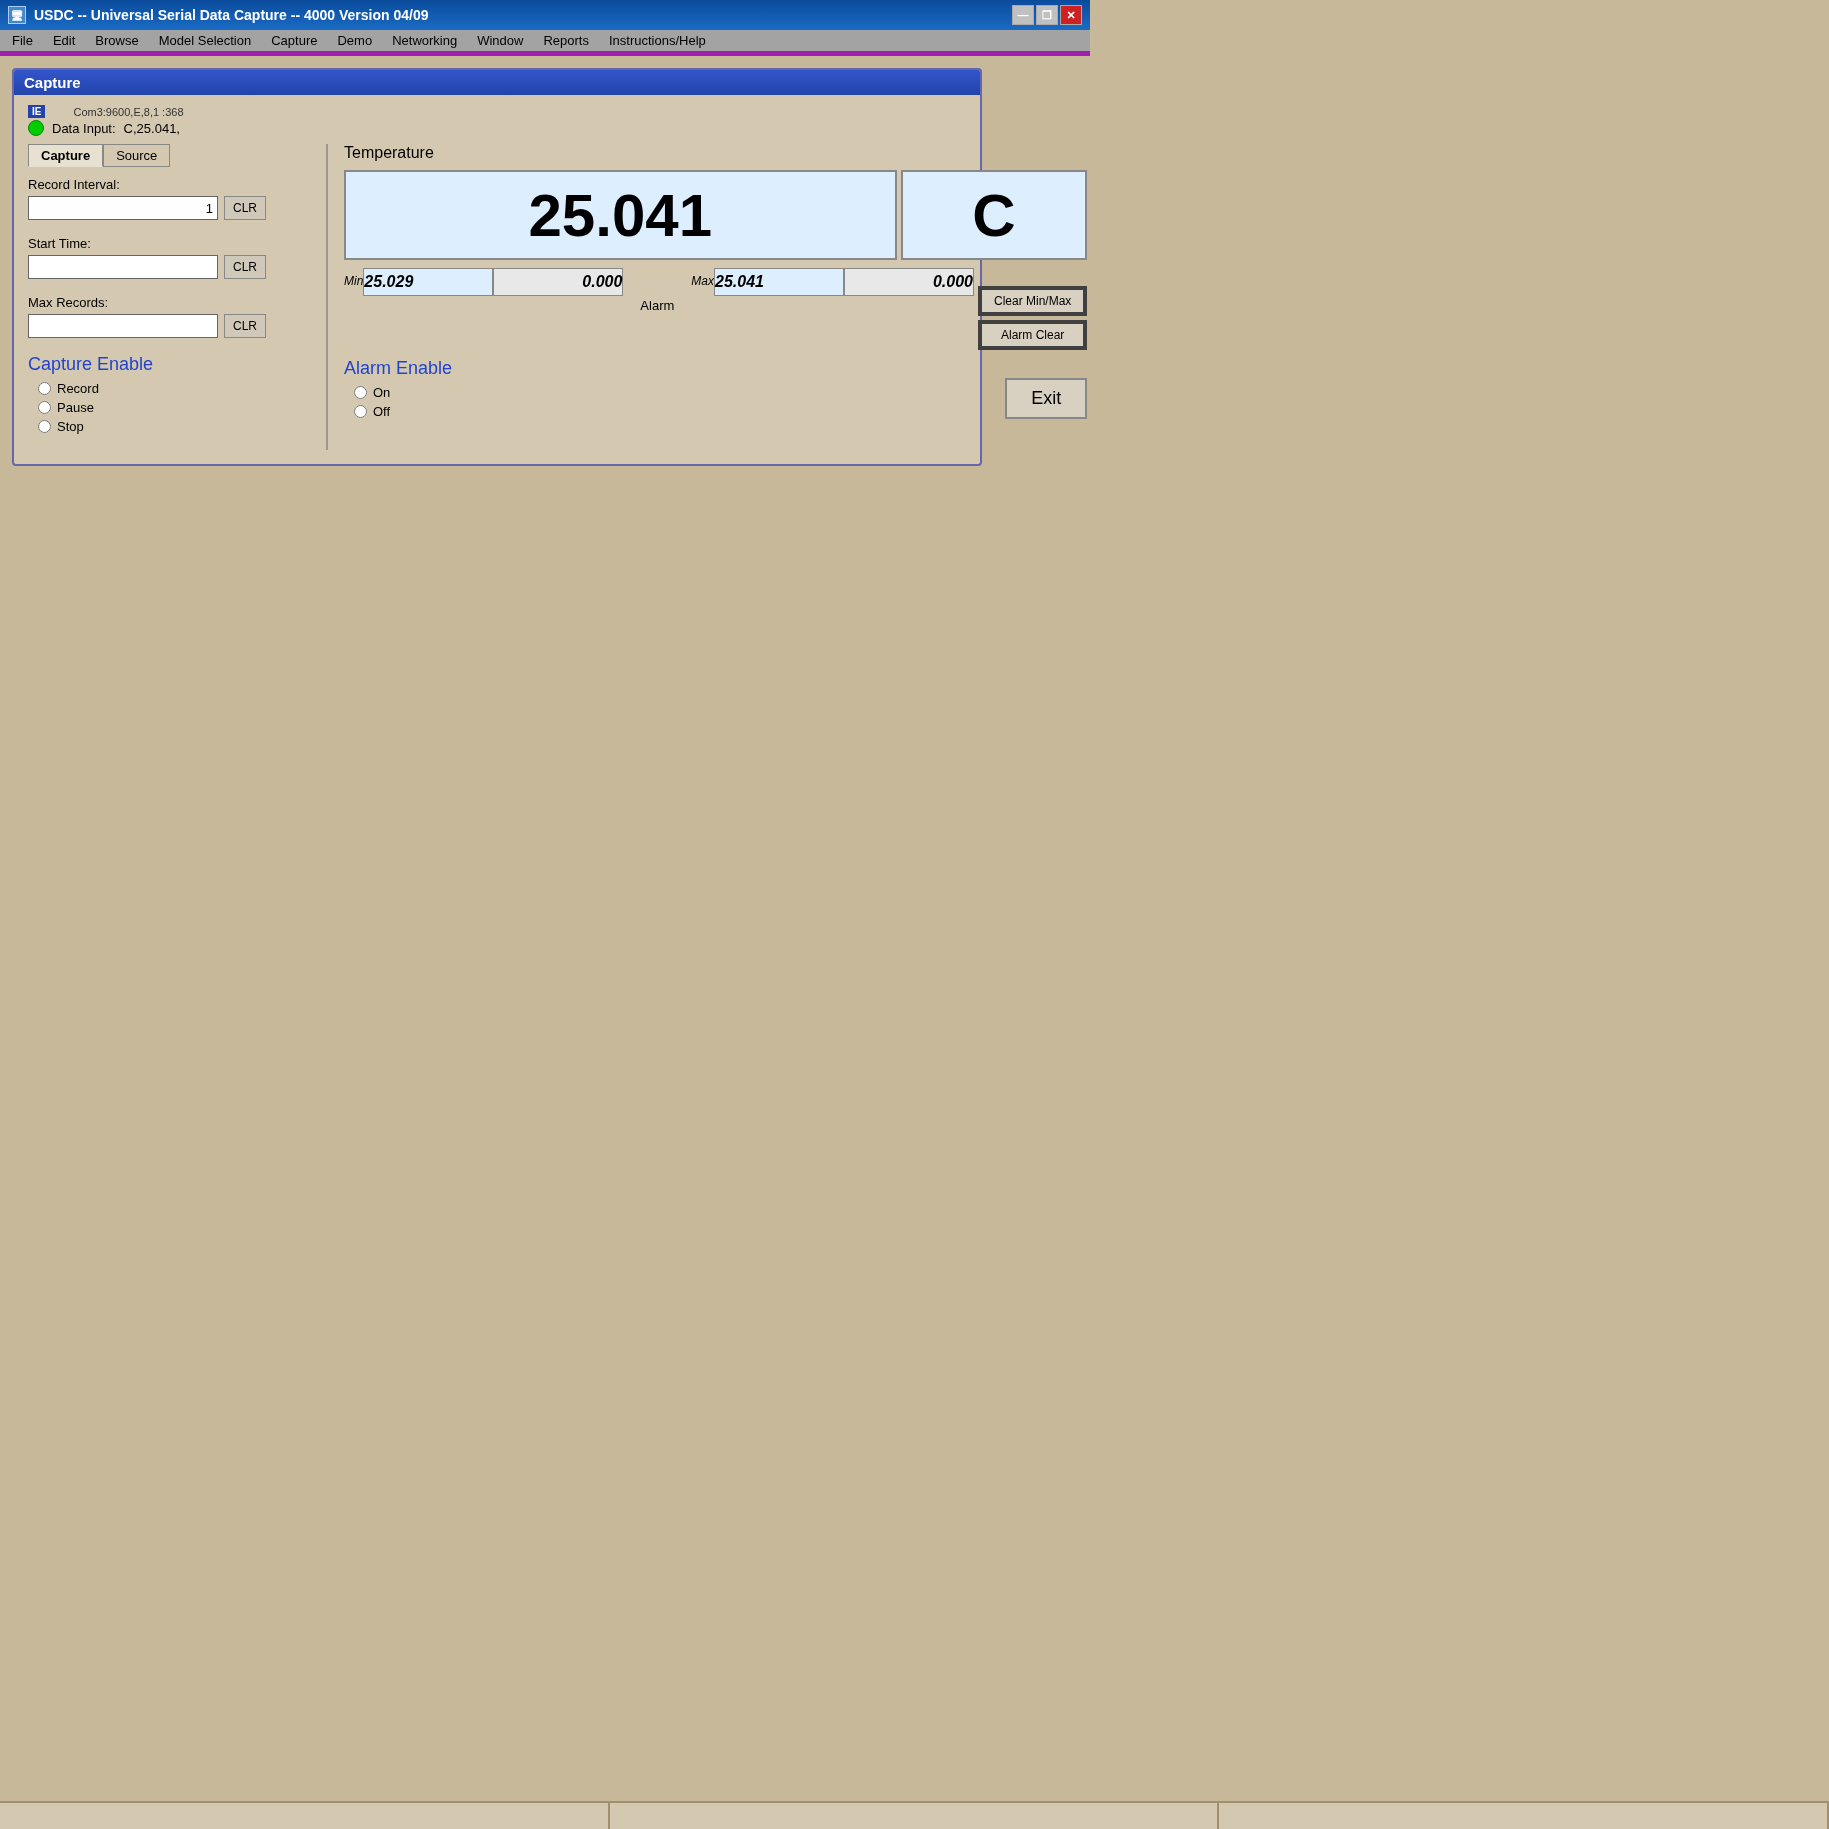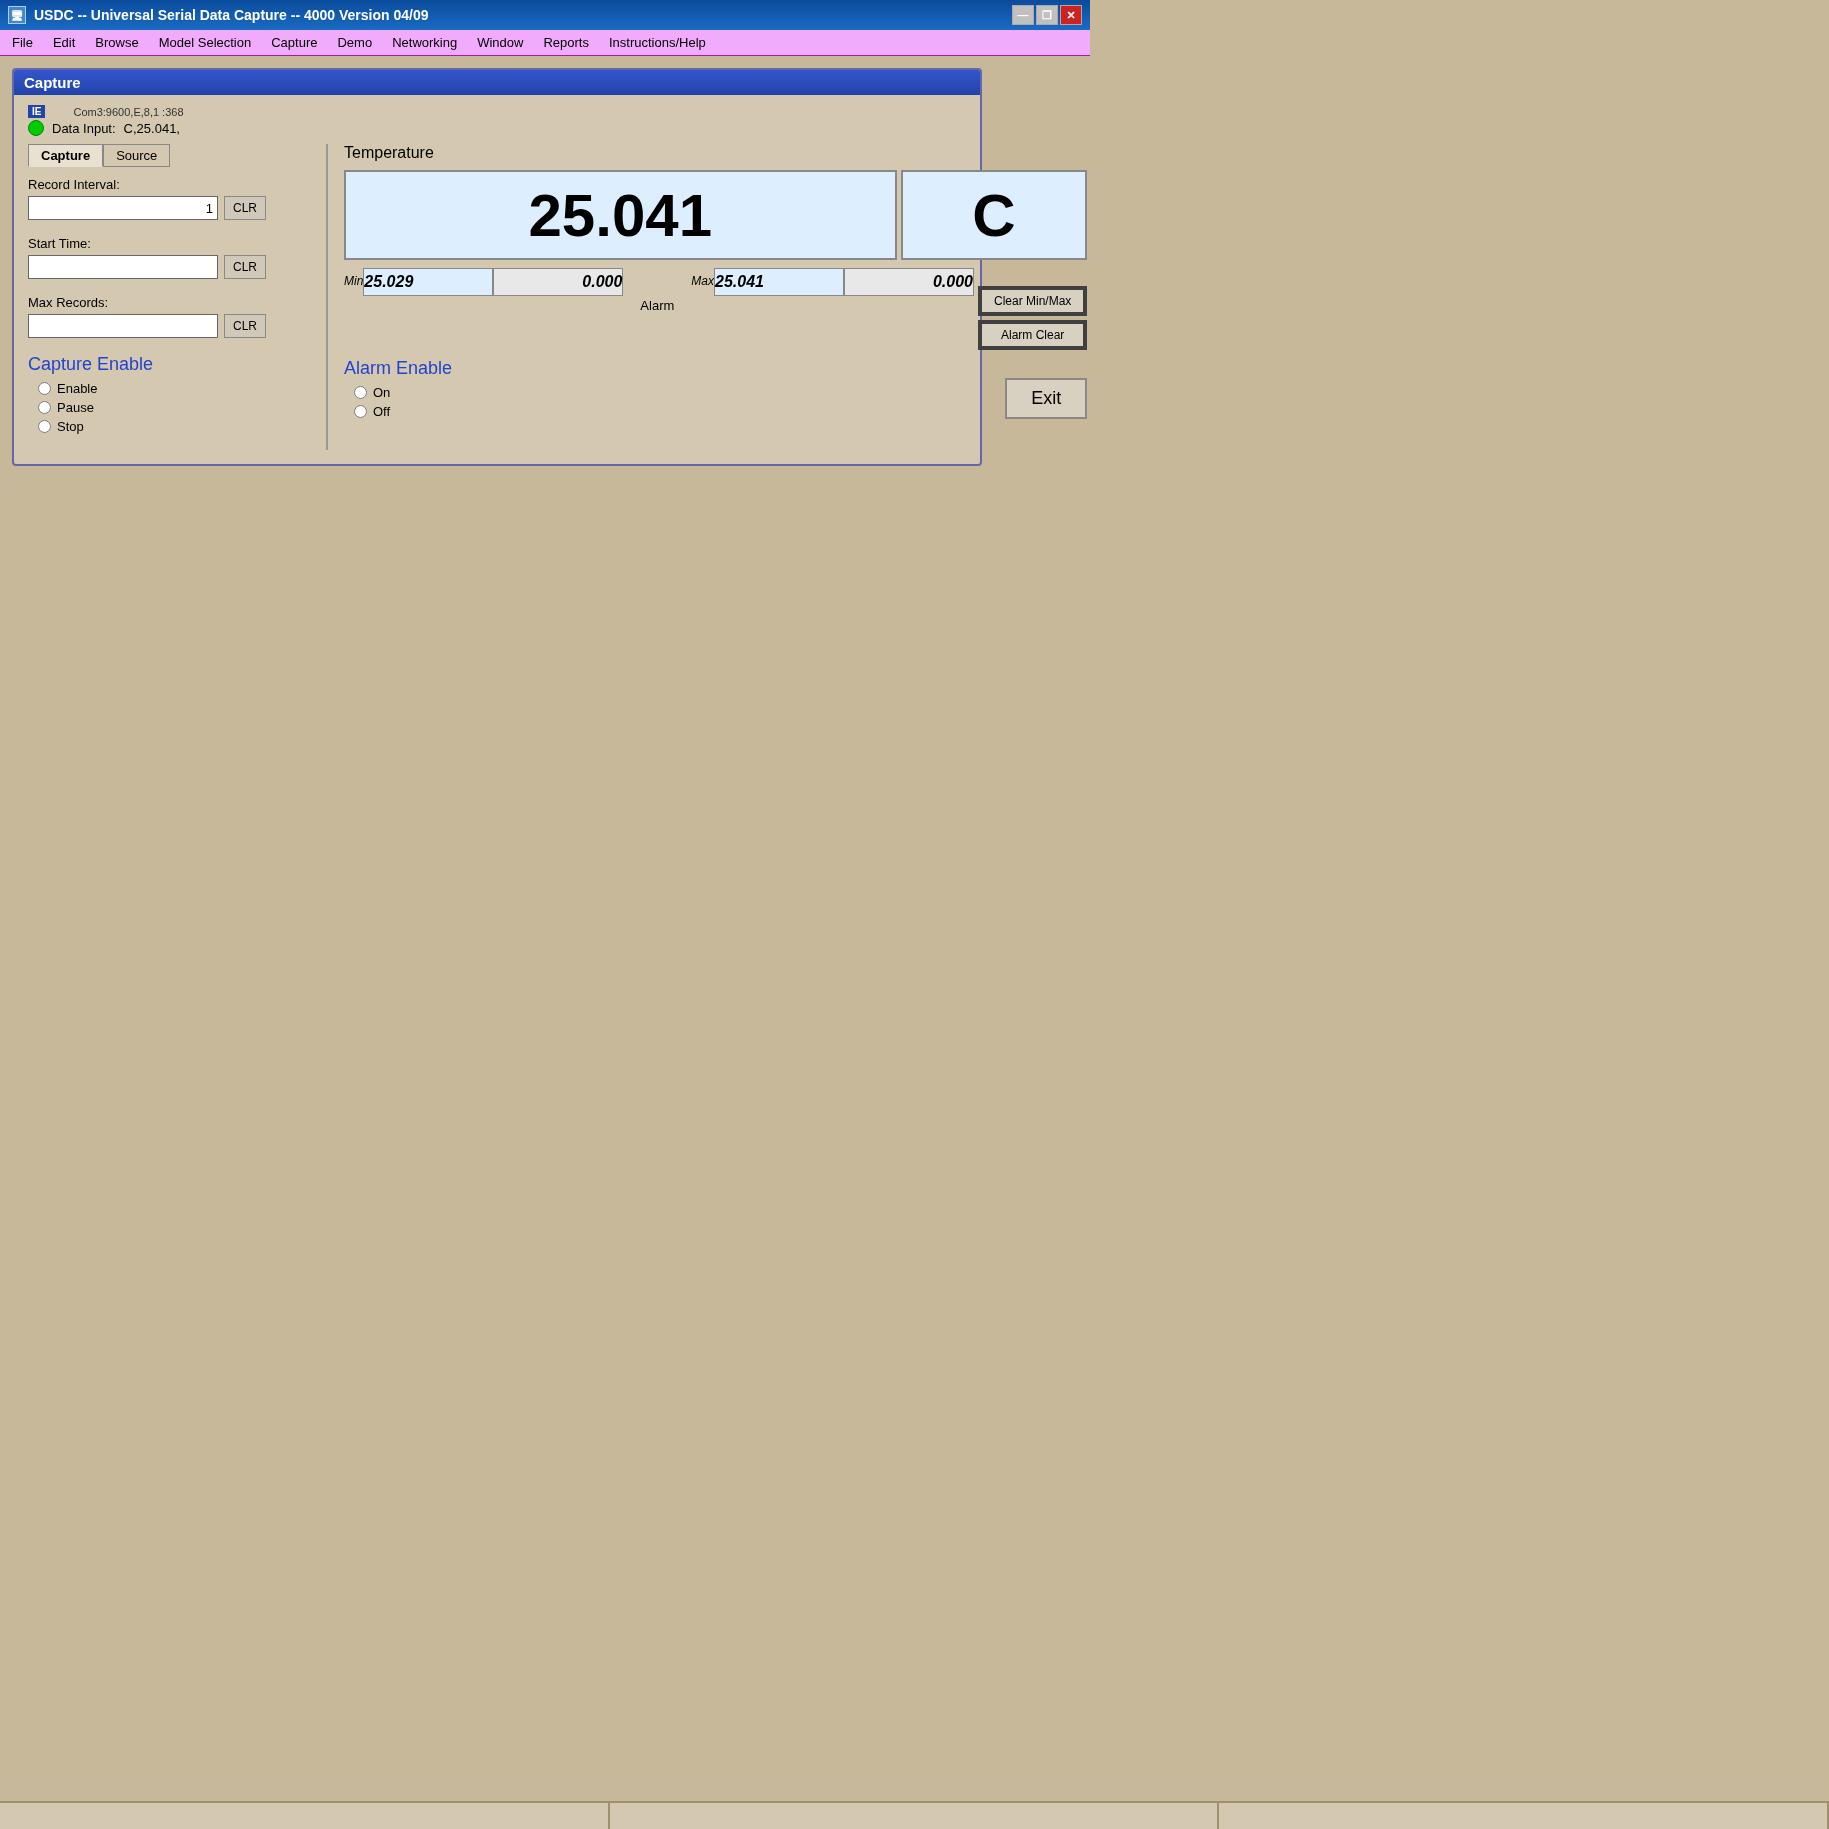--- a/index.html
+++ b/index.html
@@ -49,22 +49,22 @@
       background: #c0c0c0;
       display: flex; align-items: center; justify-content: center;
       cursor: pointer;
       font-size: 11px;
       font-weight: bold;
     }
     .title-btn.close { background: #cc2222; color: white; }
 
     
     .menu-bar {
-      background: #f0abfc;
-      border-bottom: 1px solid #a21caf;
+      background: #a3a3a3;
+      border-bottom: 5px solid #a21caf;
       display: flex;
       align-items: center;
       padding: 2px 4px;
       height: 26px;
       gap: 4px;
     }
     .menu-item {
       padding: 2px 8px;
       cursor: pointer;
       font-size: 13px;
@@ -415,21 +415,21 @@
               <input class="form-input" type="text" style="">
               <button class="clr-btn">CLR</button>
             </div>
           </div>
 
           <div class="form-group">
             <div class="section-label">Capture Enable</div>
             <div class="radio-group">
               <label class="radio-item">
                 <input type="radio" name="capture" style="">
-                <span>Enable</span>
+                <span>Record</span>
               </label>
               <label class="radio-item">
                 <input type="radio" name="capture" style="">
                 <span>Pause</span>
               </label>
               <label class="radio-item">
                 <input type="radio" name="capture" style="">
                 <span>Stop</span>
               </label>
             </div>

